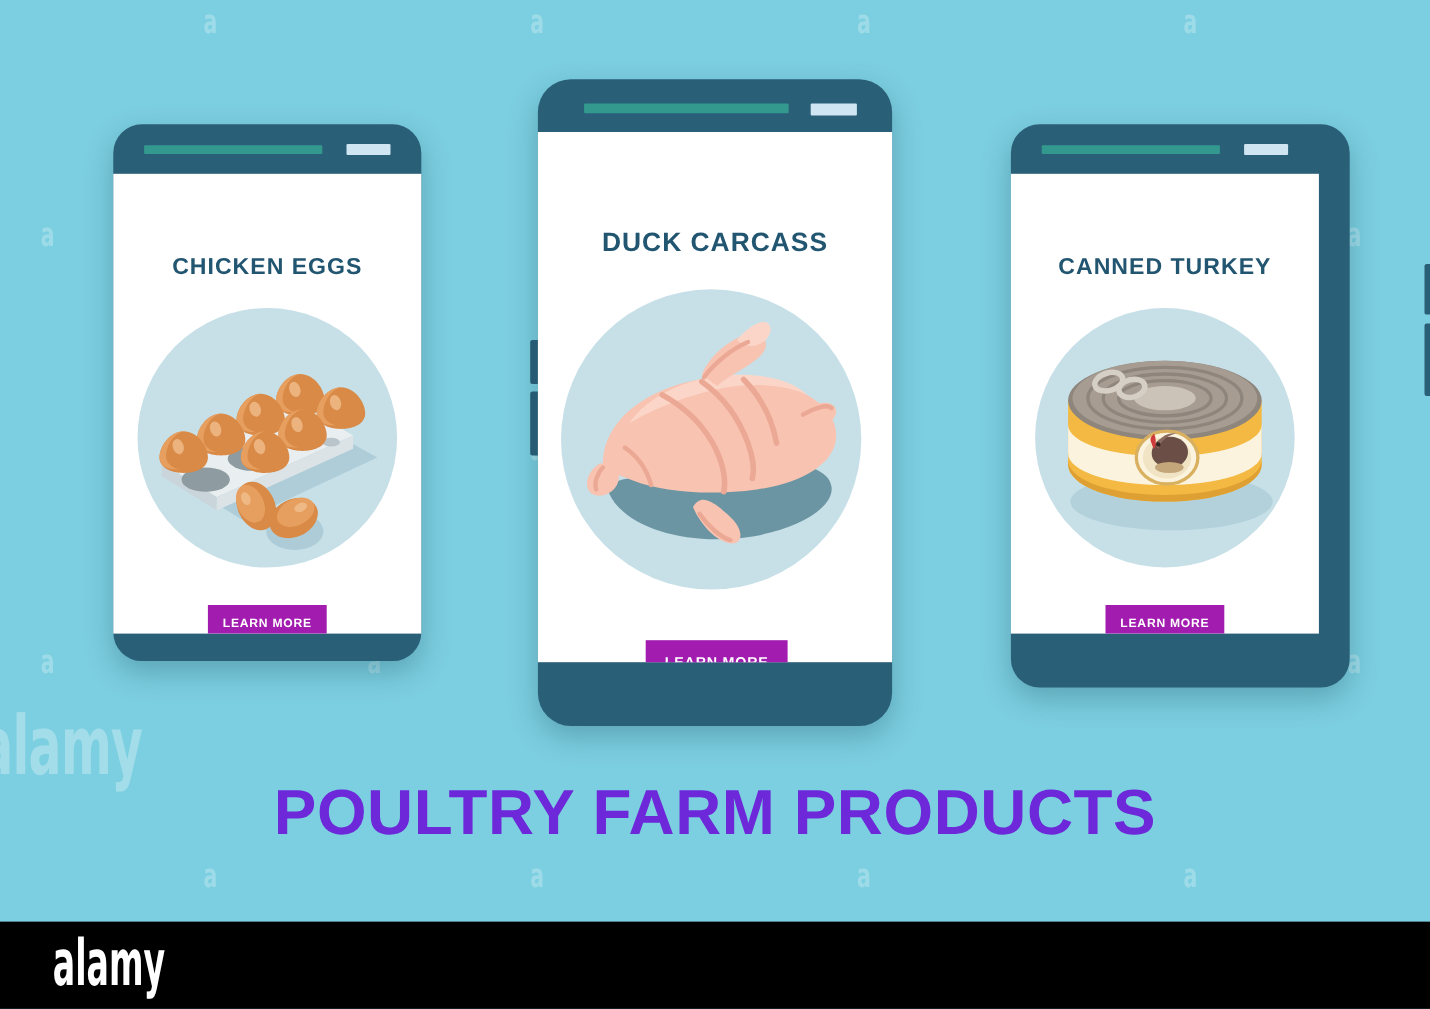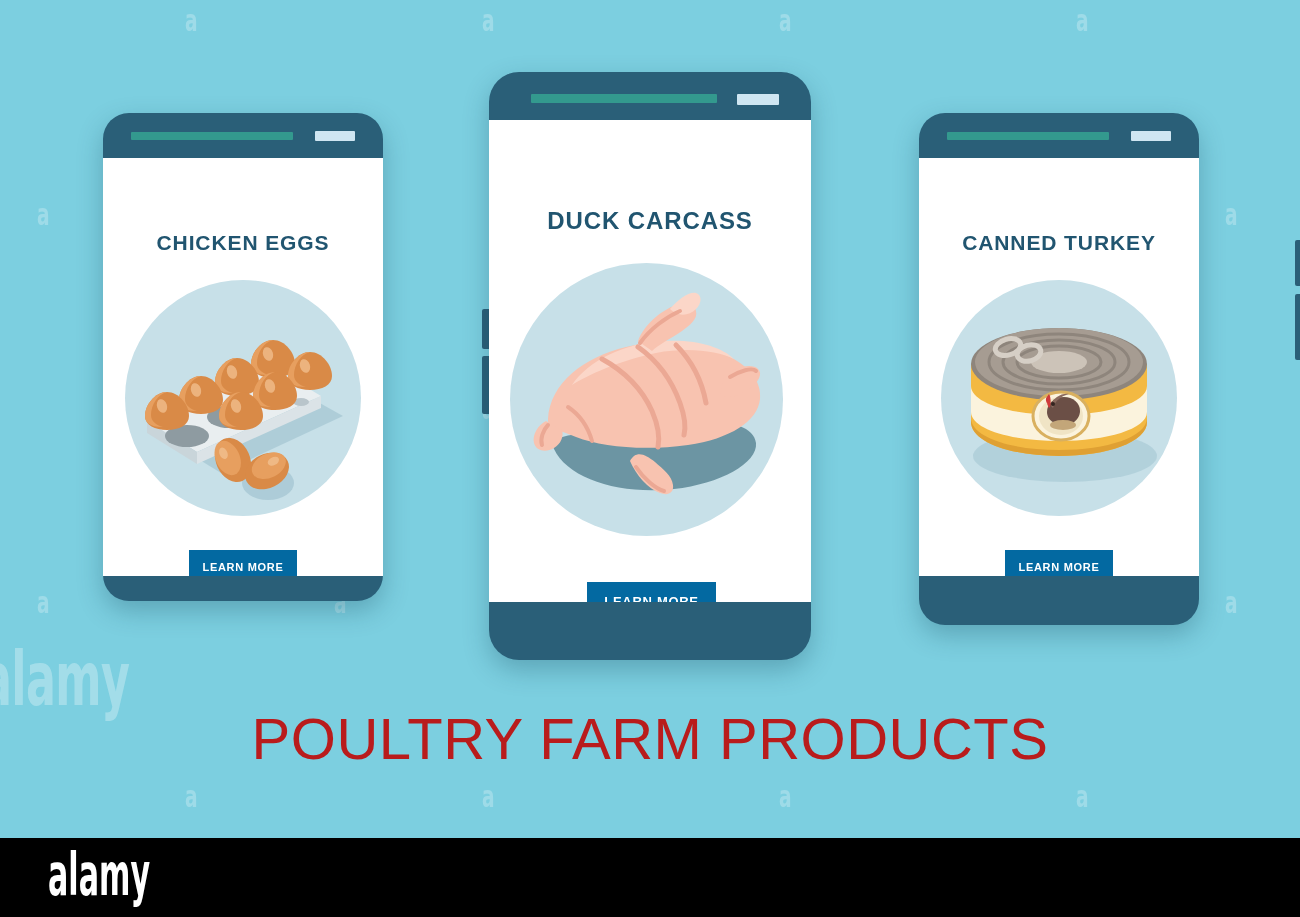--- a/index.html
+++ b/index.html
@@ -106,44 +106,44 @@
     letter-spacing: 0.9px;
     font-family: "Liberation Sans", sans-serif;
   }
   .art-circle {
     position: absolute;
     border-radius: 50%;
     background: #c7e0e8;
   }
   .cta {
     position: absolute;
-    background: #0369a1;
+    background: #a21caf;
     color: #ffffff;
     font-weight: 700;
     text-align: right;
     letter-spacing: 0.7px;
     display: flex;
     align-items: center;
     justify-content: center;
     border: none;
     cursor: pointer;
     font-family: "Liberation Sans", sans-serif;
   }
 
   
   .headline {
     position: absolute;
     left: 0;
     top: 703px;
     width: 1300px;
     text-align: center;
-    color: #b91c1c;
+    color: #6d28d9;
     font-size: 58px;
     line-height: 72px;
-    font-weight: 400;
+    font-weight: 700;
     letter-spacing: 0.5px;
     font-family: "Liberation Sans", sans-serif;
     user-select: none;
   }
 
   
   .footer {
     position: absolute;
     left: 0;
     top: 838px;
@@ -360,21 +360,21 @@
 
         <div class="cta" style="left:98px; top:462px; width:129px; height:39px; font-size:13px;">LEARN MORE</div>
       </div>
 
       <div class="statusbar" style="top:0; height:50px;">
         <div class="sb-pill" style="left:42px; top:22px; width:186px; height:9px;"></div>
         <div class="sb-chip" style="left:248px; top:22px; width:42px; height:11px;"></div>
       </div>
     </div>
 
-    <div class="phone" style="left:919px; top:113px; width:280px; height:512px; border-radius:26px;">
+    <div class="phone" style="left:919px; top:113px; width:280px; height:512px; border-radius:26px;padding-left:28px;">
 
       <div class="screen" style="top:45px; width:280px; height:418px;">
 
         <div class="card-title" style="top:73px; font-size:21px;">CANNED TURKEY</div>
 
         <div class="art-circle" style="left:22px; top:122px; width:236px; height:236px;"></div>
         <div style="position:absolute; left:22px; top:122px; width:236px; height:236px;">
           <svg viewBox="0 0 236 236" width="236" height="236">
             <defs>
               <clipPath id="canClip">

